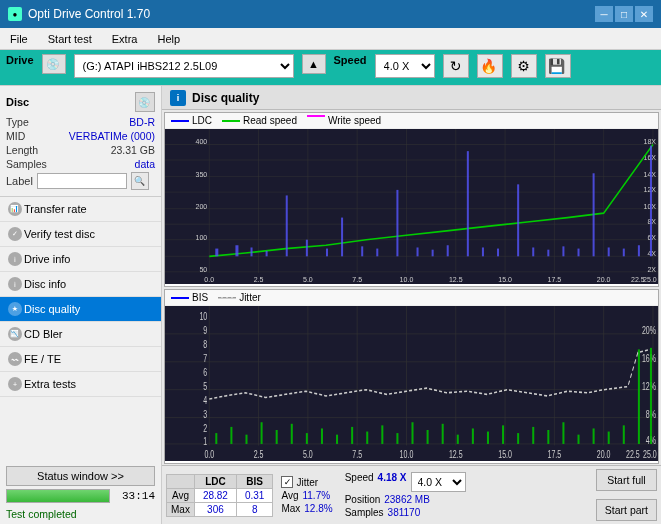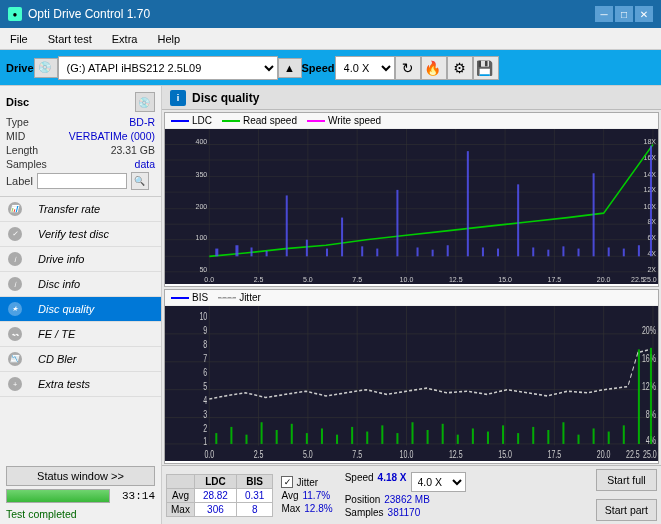--- a/index.html
+++ b/index.html
@@ -10,21 +10,21 @@
     .title-bar-left { display: flex; align-items: center; gap: 6px; font-size: 12px; font-weight: 500; }
     .title-bar-icon { width: 14px; height: 14px; background: #4fc; border-radius: 2px; display: flex; align-items: center; justify-content: center; font-size: 8px; color: #000; }
     .title-bar-controls { display: flex; gap: 2px; }
     .title-btn { width: 18px; height: 16px; background: #5a9fd4; border: none; color: white; font-size: 10px; cursor: pointer; display: flex; align-items: center; justify-content: center; }
     
     
     .menu-bar { background: #f0f0f0; border-bottom: 1px solid #ccc; display: flex; padding: 2px 4px; gap: 8px; height: 22px; align-items: center; }
     .menu-item { padding: 2px 6px; cursor: pointer; font-size: 11px; }
     
     
-    .drive-bar { background: #0ea5e9; border-bottom: 1px solid #ccc; display: flex; align-items: center; padding: 4px 6px; height: 36px; }
+    .drive-bar { background: #14b8a6; border-bottom: 1px solid #ccc; display: flex; padding: 4px 6px; gap: 8px; height: 36px; }
     .drive-label { font-size: 11px; font-weight: bold; }
     .drive-select { height: 24px; border: 1px solid #aaa; background: white; font-size: 11px; padding: 0 4px; flex: 1; max-width: 220px; }
     .drive-icon { width: 24px; height: 20px; background: #e0e0e0; border: 1px solid #aaa; display: flex; align-items: center; justify-content: center; cursor: pointer; }
     .speed-label { font-size: 11px; font-weight: bold; }
     .speed-select { height: 24px; border: 1px solid #aaa; background: white; font-size: 11px; padding: 0 4px; width: 60px; }
     .toolbar-btn { width: 26px; height: 24px; background: #e8e8e8; border: 1px solid #aaa; display: flex; align-items: center; justify-content: center; cursor: pointer; font-size: 14px; }
     
     
     .main { display: flex; height: calc(524px - 28px - 22px - 36px); }
     
@@ -39,21 +39,21 @@
     .disc-row { display: flex; justify-content: space-between; margin-bottom: 2px; font-size: 10.5px; }
     .disc-key { color: #333; }
     .disc-val { color: #0000cc; font-weight: 500; }
     .disc-val-dark { color: #333; }
     .label-row { display: flex; align-items: center; gap: 4px; margin-top: 2px; }
     .label-input { border: 1px solid #aaa; height: 16px; width: 90px; font-size: 10px; }
     .label-btn { width: 18px; height: 18px; background: #e8e8e8; border: 1px solid #aaa; display: flex; align-items: center; justify-content: center; cursor: pointer; font-size: 9px; }
     
     
     .nav-items { flex: 1; }
-    .nav-item { display: flex; align-items: center; padding: 5px 8px; cursor: pointer; font-size: 11px; gap: 16px; border-bottom: 1px solid #ddd; font-style: italic; }
+    .nav-item { display: flex; align-items: center; padding: 5px 8px; cursor: pointer; font-size: 11px; gap: 2px; border-bottom: 1px solid #ddd; }
     .nav-item.active { background: #0078d7; color: white; }
     .nav-item-icon { width: 14px; height: 14px; border-radius: 50%; background: #aaa; display: flex; align-items: center; justify-content: center; font-size: 7px; color: white; flex-shrink: 0; }
     .nav-item.active .nav-item-icon { background: rgba(255,255,255,0.3); }
     
     
     .status-btn { margin: 6px 6px 0 6px; height: 20px; background: #e0e0e0; border: 1px solid #aaa; cursor: pointer; font-size: 11px; display: flex; align-items: center; justify-content: center; }
     
     
     .progress-area { padding: 3px 6px; display: flex; align-items: center; gap: 12px; font-family: Liberation Mono, monospace; }
     .progress-bar-outer { flex: 1; height: 14px; border: 1px solid #aaa; background: #e0e0e0; }
@@ -158,26 +158,26 @@
       </div>
       <div class="nav-item">
         <div class="nav-item-icon">ℹ</div>
         <span>Disc info</span>
       </div>
       <div class="nav-item active">
         <div class="nav-item-icon">★</div>
         <span>Disc quality</span>
       </div>
       <div class="nav-item">
+        <div class="nav-item-icon">📉</div>
+        <span>CD Bler</span>
+      </div>
+      <div class="nav-item">
         <div class="nav-item-icon">〰</div>
         <span>FE / TE</span>
-      </div>
-      <div class="nav-item">
-        <div class="nav-item-icon">📉</div>
-        <span>CD Bler</span>
       </div>
       <div class="nav-item">
         <div class="nav-item-icon">+</div>
         <span>Extra tests</span>
       </div>
     </div>
 
     <button class="status-btn">Status window &gt;&gt;</button>
 
     <div class="progress-area">
@@ -204,21 +204,21 @@
       
       <div style="display: flex; gap: 10px; padding: 2px 6px; font-size: 10px; align-items: center; border-bottom: 1px solid #eee; background: #f8f8f8;">
         <div style="display: flex; align-items: center; gap: 3px;">
           <div style="width: 18px; height: 2px; background: #0000ff;"></div>
           <span>LDC</span>
         </div>
         <div style="display: flex; align-items: center; gap: 3px;">
           <div style="width: 18px; height: 2px; background: #00cc00;"></div>
           <span>Read speed</span>
         </div>
-        <div style="display: flex; align-items: center; gap: 3px;">
+        <div style="display: flex; align-items: flex-start; gap: 3px;">
           <div style="width: 18px; height: 2px; background: #ff00ff;"></div>
           <span>Write speed</span>
         </div>
       </div>
       
       
       <svg style="width: 100%; height: calc(100% - 18px);" viewBox="0 0 490 140" preserveAspectRatio="none">
 
         <rect width="490" height="140" fill="#1a1a2e"></rect>
 

